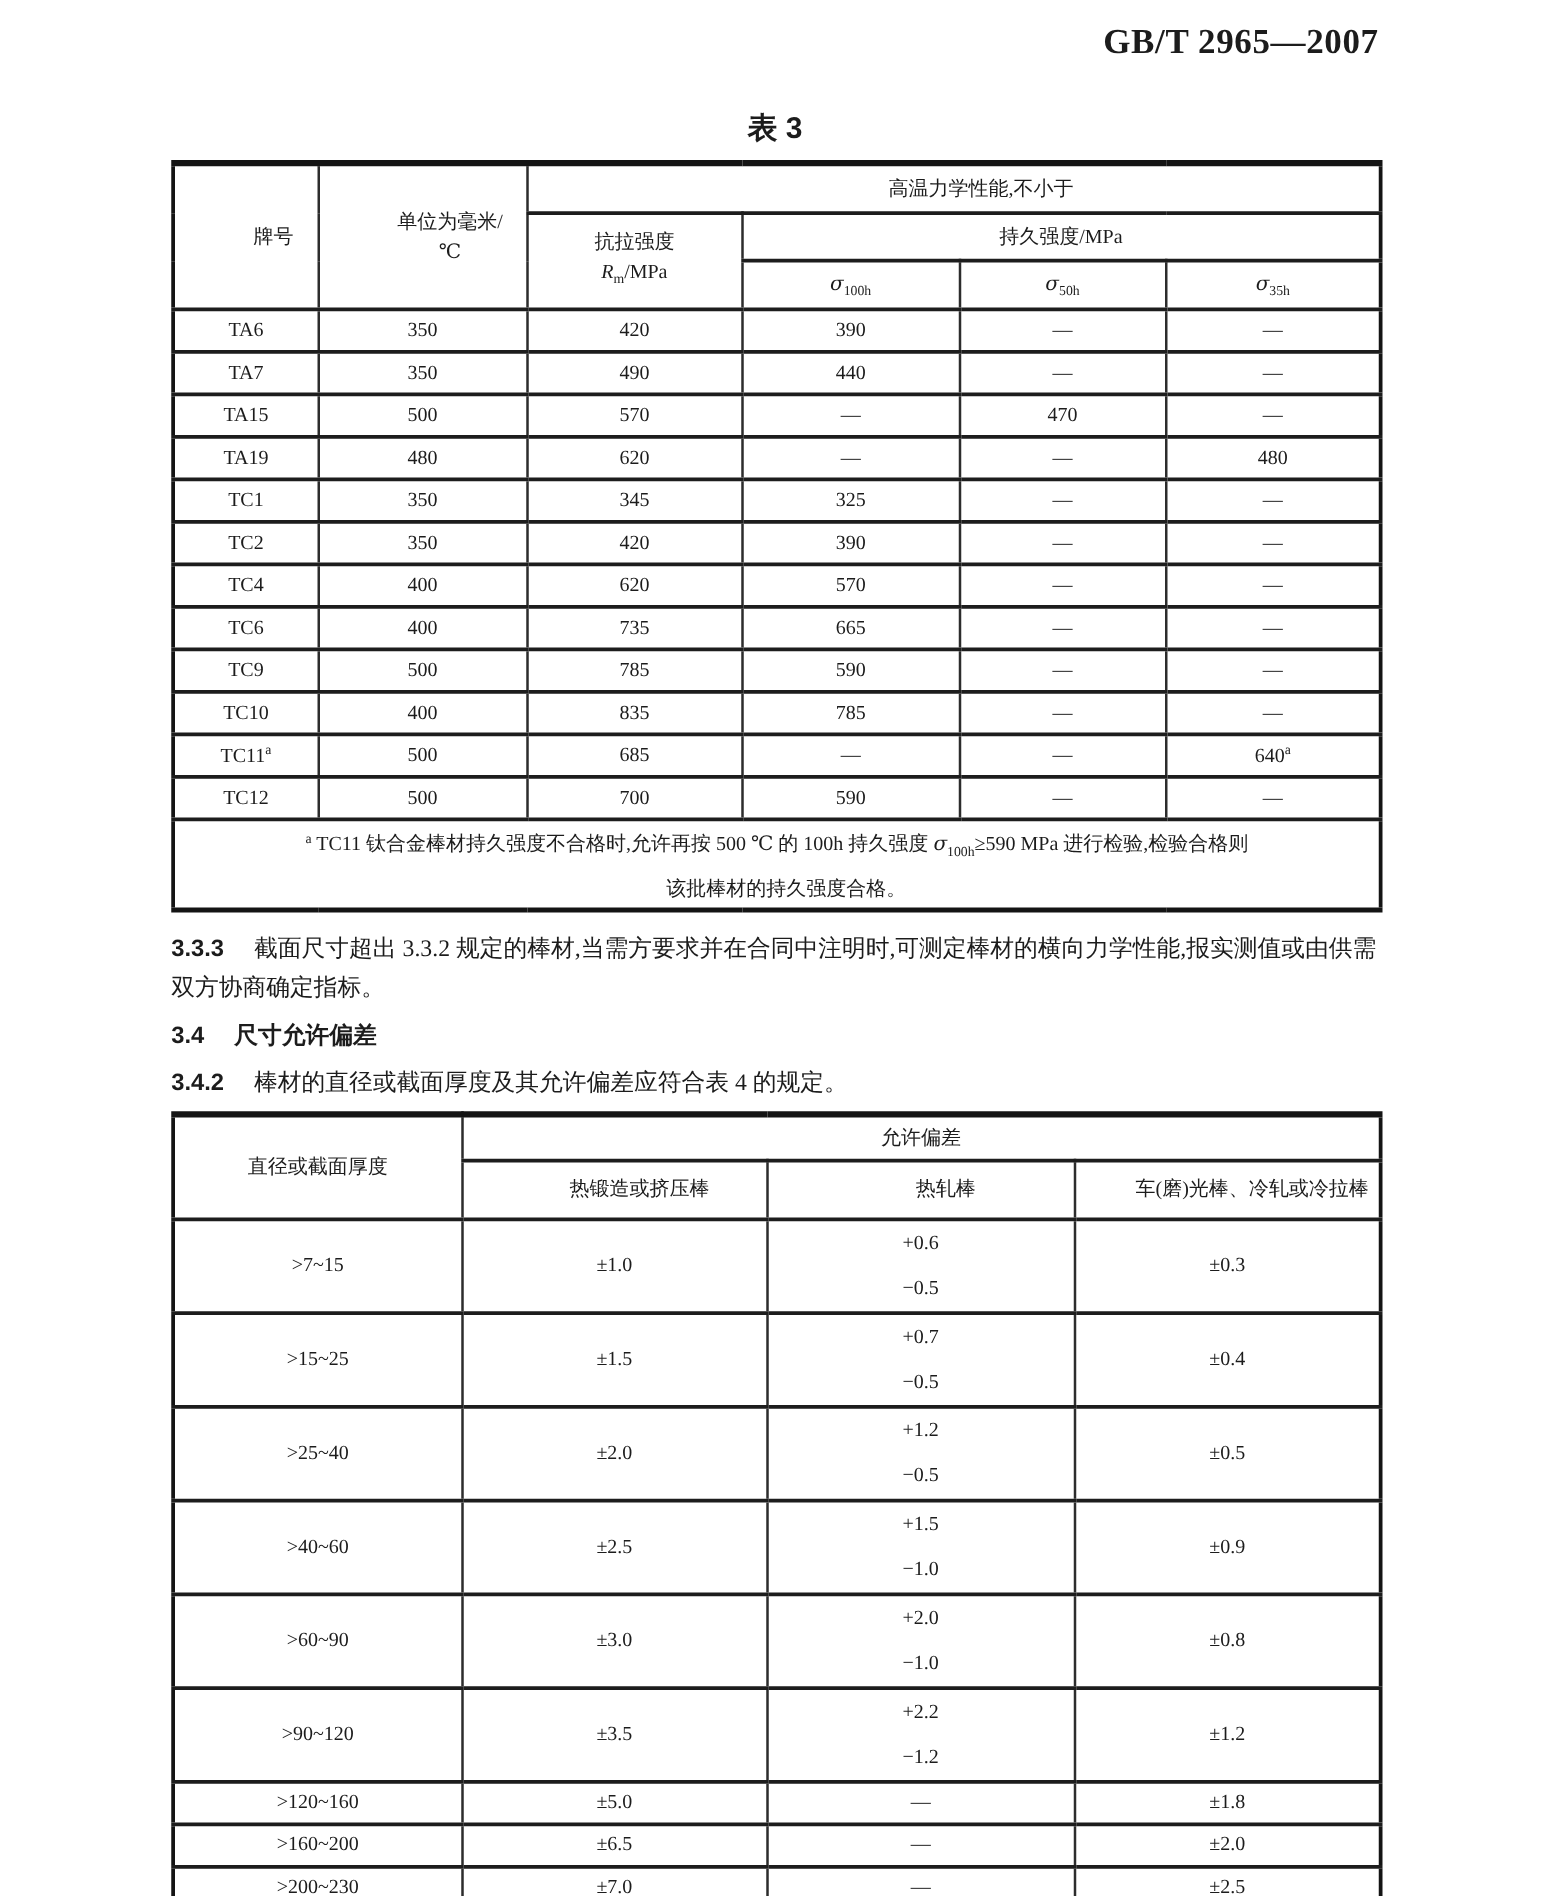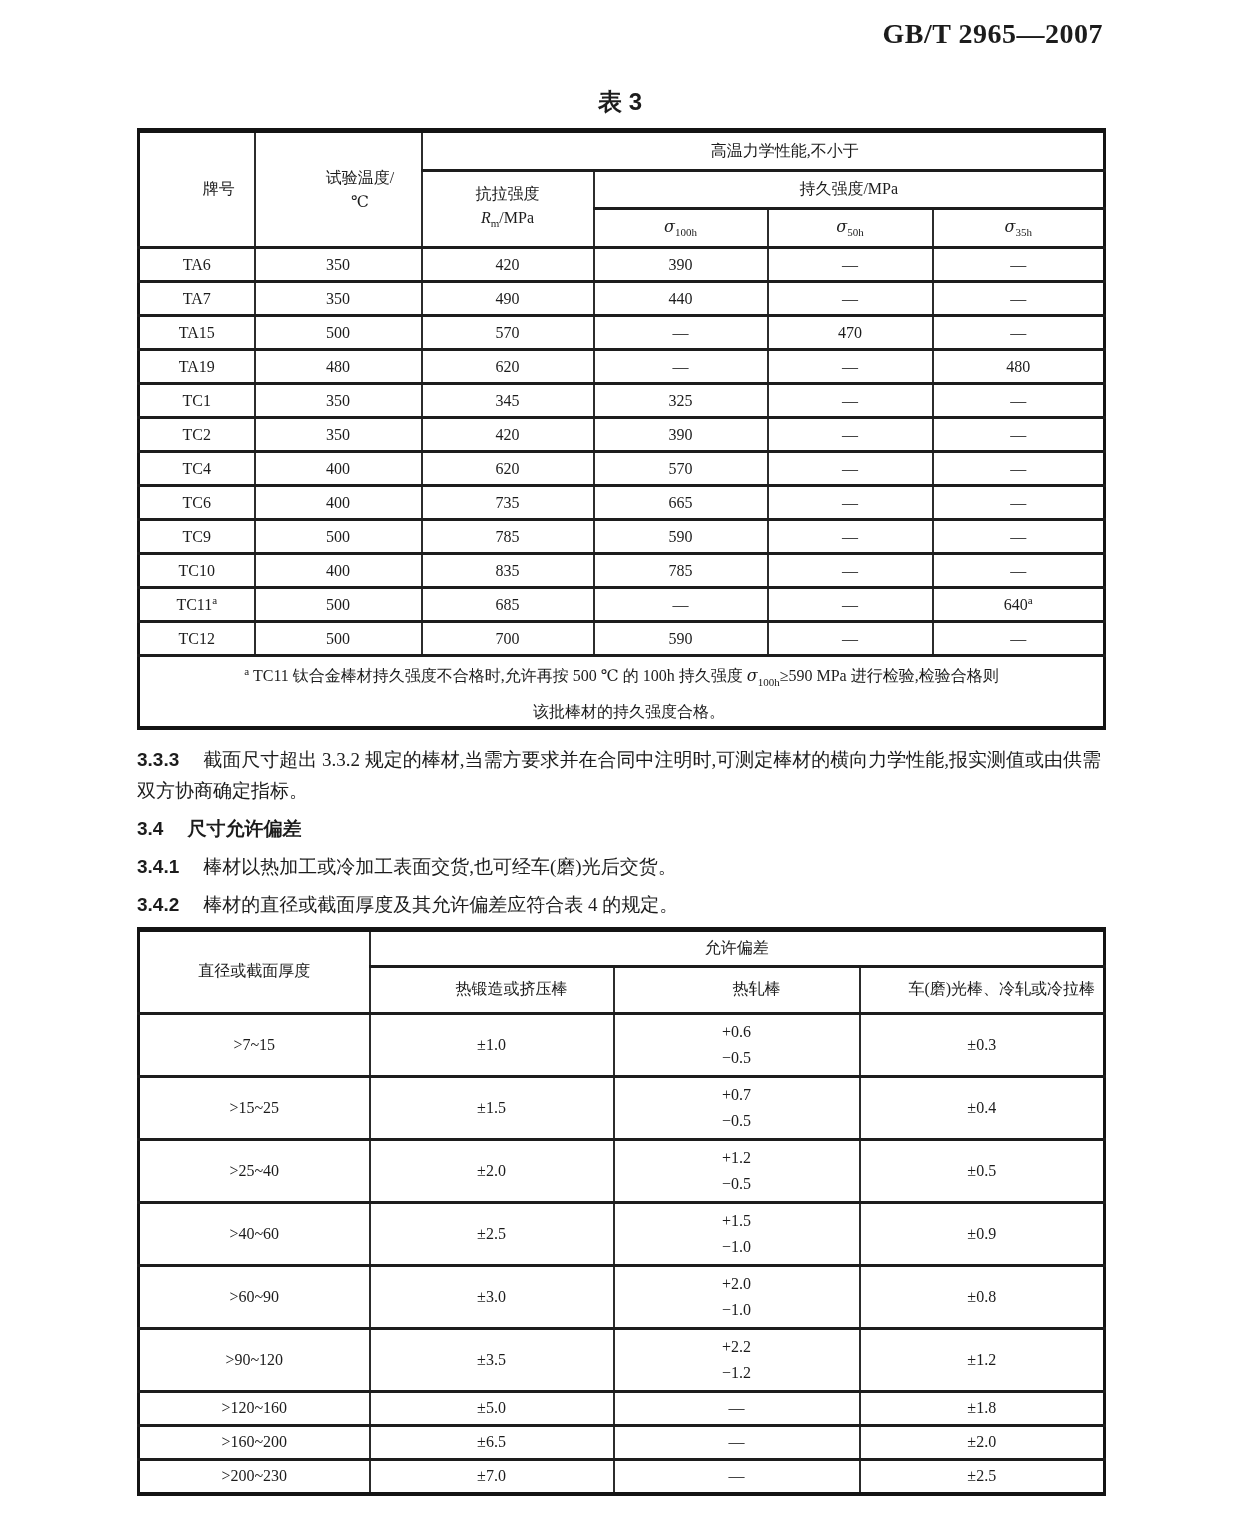--- a/index.html
+++ b/index.html
@@ -91,21 +91,21 @@
     position: absolute;
     right: 0; top: 0;
     font-size: 17px;
     line-height: 24px;
   }
 
   #table4 thead tr.hr1 th { height: 33px; }
   #table4 thead tr.hr2 th { height: 44px; padding-left: 44px; }
   #table4 tbody tr.tall td { height: 60px; }
   #table4 tbody tr.short td { height: 31px; }
-  #table4 td.pre { white-space: pre-line; line-height: 26px; }
+  #table4 td.pre { white-space: pre-line; line-height: 36px; }
 </style>
 </head>
 <body>
 
 <div class="page">
 
   <div class="doc-header">GB/T 2965—2007</div>
 
   <div class="tbl-title t3-title">表 3</div>
 
@@ -115,21 +115,21 @@
         <col style="width:167px">
         <col style="width:172px">
       <col style="width:174px">
         <col style="width:165px">
         <col style="width:172px">
     </colgroup>
     <thead>
       <tr class="hr1">
         <th rowspan="3">牌号</th>
         <th rowspan="3" class="two-line">
-          <div>试验温度/</div>
+          <div>单位为毫米/</div>
           <div>℃</div>
         </th>
         <th colspan="4">高温力学性能,不小于</th>
       </tr>
       <tr class="hr2">
         <th rowspan="2" class="two-line">
           <div>抗拉强度</div>
           <div><span class="rm">R</span><sub>m</sub><span>/MPa</span></div>
         </th>
         <th colspan="3">持久强度/MPa</th>
@@ -244,21 +244,20 @@
           <div class="fn-line1"><sup>a</sup><span> TC11 钛合金棒材持久强度不合格时,允许再按 500 ℃ 的 100h 持久强度 </span><span class="sg">σ</span><sub>100h</sub><span>≥590 MPa 进行检验,检验合格则</span></div>
           <div class="fn-line2">该批棒材的持久强度合格。</div>
         </td>
       </tr>
     </tfoot>
   </table>
 
   <div class="clauses">
     <p><span class="pnum">3.3.3</span><span>截面尺寸超出 3.3.2 规定的棒材,当需方要求并在合同中注明时,可测定棒材的横向力学性能,报实测值或由供需双方协商确定指标。</span></p>
     <p class="heading"><span class="pnum">3.4</span><span>尺寸允许偏差</span></p>
-    <p><span class="pnum">3.4.1</span><span>棒材以热加工或冷加工表面交货,也可经车(磨)光后交货。</span></p>
     <p><span class="pnum">3.4.2</span><span>棒材的直径或截面厚度及其允许偏差应符合表 4 的规定。</span></p>
   </div>
 
 
   <table class="gbt" id="table4">
     <colgroup>
       <col style="width:231px">
         <col style="width:244px">
         <col style="width:246px">
         <col style="width:245px">

